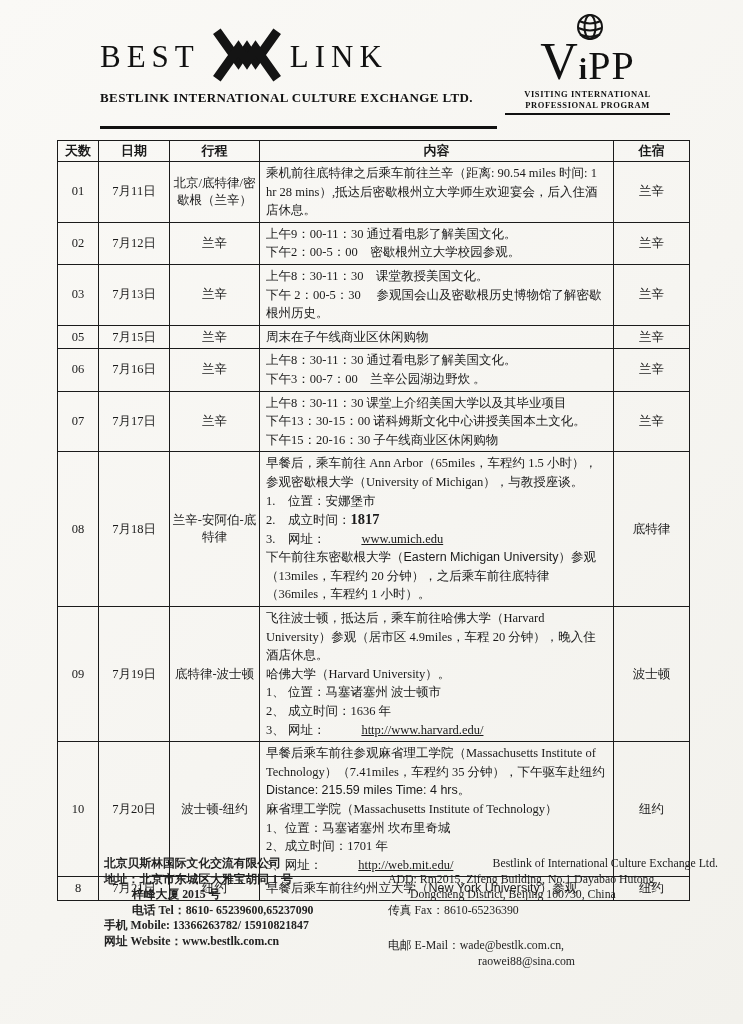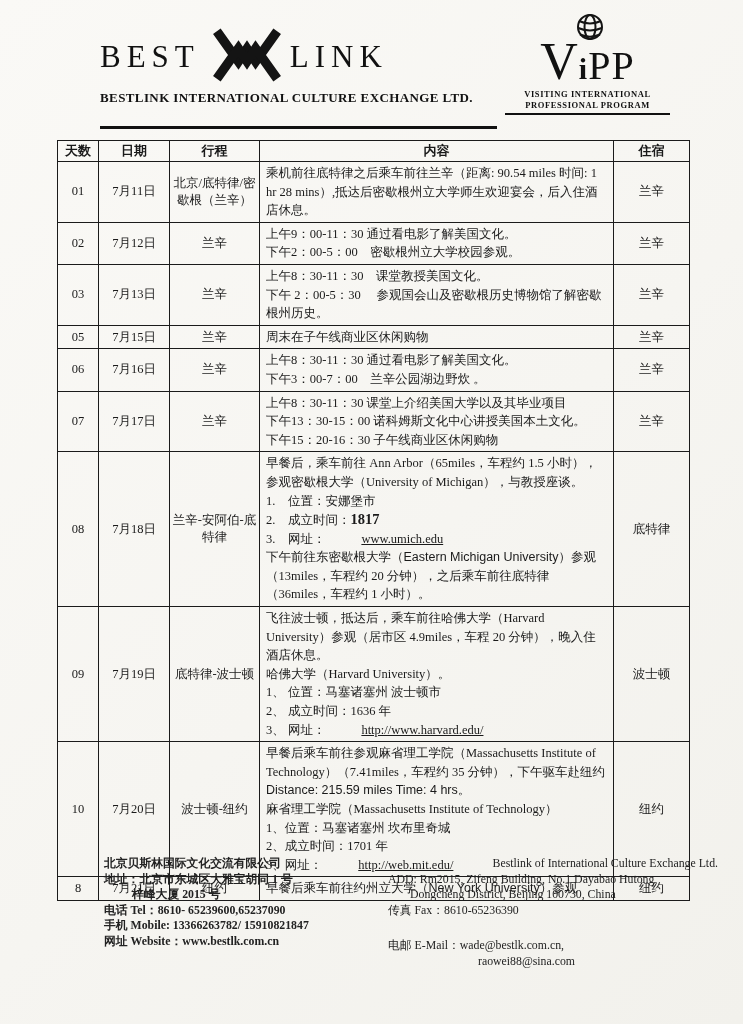--- a/index.html
+++ b/index.html
@@ -223,21 +223,21 @@
           <td class="c-center">纽约</td>
         </tr>
       </tbody>
   </table>
 
   <div class="footer">
     <div class="footer-col-left" id="footer-left">
         <div style="padding-left: 0px;">北京贝斯林国际文化交流有限公司</div>
         <div style="padding-left: 0px;">地址：北京市东城区大雅宝胡同 1 号</div>
         <div style="padding-left: 28px;">梓峰大厦 2015 号</div>
-        <div style="padding-left: 0px;">电话 Tel：8610- 65239600,65237090</div>
+        <div style="padding-left: 0px; margin-left: 28px;">电话 Tel：8610- 65239600,65237090</div>
         <div style="padding-left: 0px;">手机 Mobile: 13366263782/ 15910821847</div>
         <div style="padding-left: 0px;">网址 Website：www.bestlk.com.cn</div>
       </div>
     <div class="footer-col-right" id="footer-right">
         <div style="padding-left: 0px; text-align: right;">Bestlink of International Culture Exchange Ltd.</div>
         <div style="padding-left: 0px;">ADD: Rm2015, Zifeng Building, No.1 Dayabao Hutong,</div>
         <div style="padding-left: 22px;">Dongcheng District, Beijing 100730, China</div>
         <div style="padding-left: 0px;">传真 Fax：8610-65236390</div>
         <div style="padding-left: 0px; margin-top: 20px;">电邮 E-Mail：wade@bestlk.com.cn,</div>
         <div style="padding-left: 90px;">raowei88@sina.com</div>

